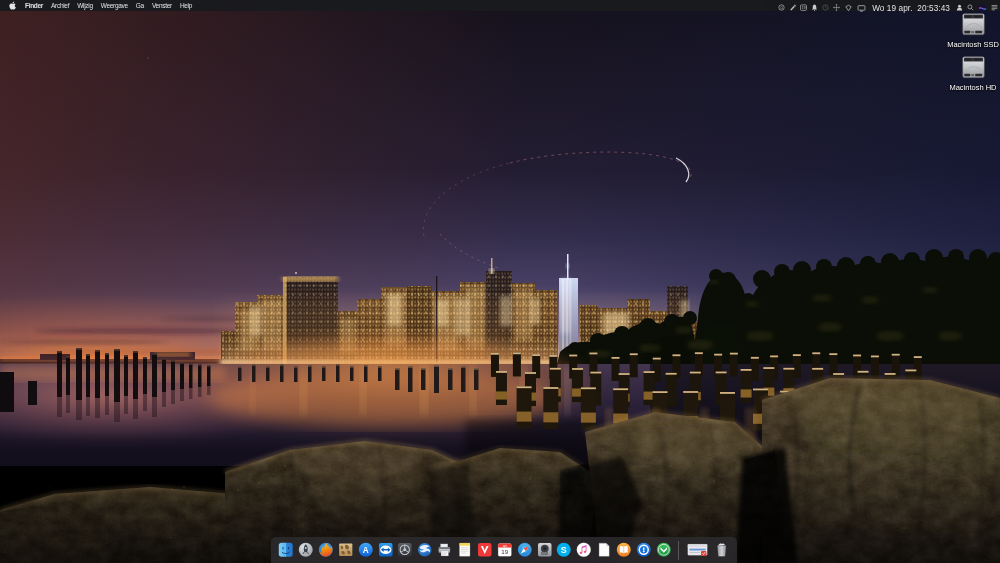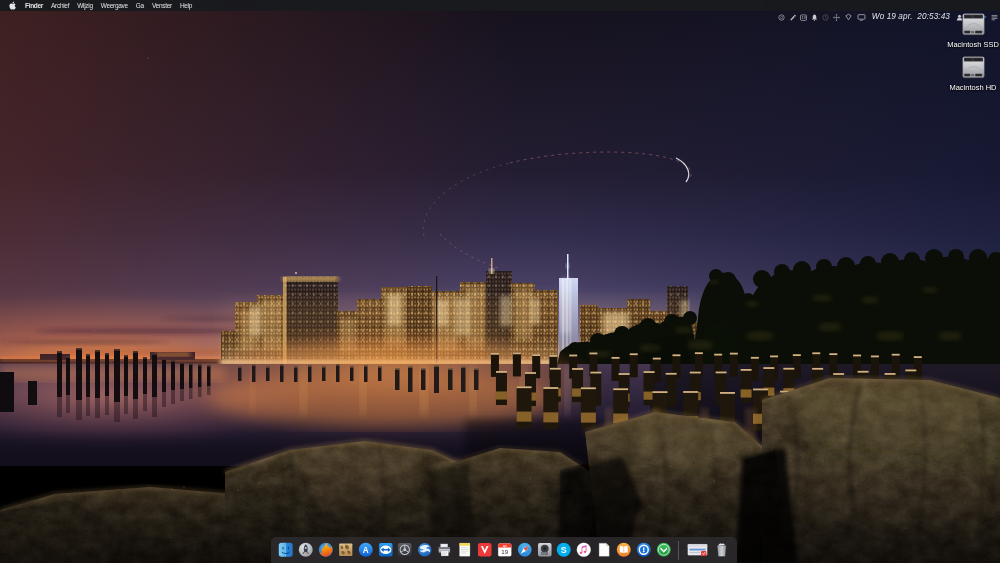--- a/index.html
+++ b/index.html
@@ -2,21 +2,21 @@
 <html><head><meta charset="utf-8">
 <style>
 * { margin:0; padding:0; box-sizing:border-box; }
 html,body { width:1000px; height:563px; overflow:hidden; background:#000; font-family:"Liberation Sans",sans-serif; }
 #stage { position:relative; width:1000px; height:563px; }
 #wp { position:absolute; left:0; top:0; }
 #menubar { position:absolute; left:0; top:0; width:1000px; height:11px; background:#191a1d; opacity:0.992;
   display:flex; align-items:center; color:#e4e4e6; font-size:6.5px; letter-spacing:-0.3px; -webkit-font-smoothing:antialiased; }
 #menubar .l { display:flex; align-items:center; height:11px; }
 #menubar .mi { padding:0 4px; display:flex; align-items:center; height:11px; }
-#menubar .r { position:absolute; right:0; top:10px; height:11px; display:flex; align-items:flex-end;font-style:italic; }
+#menubar .r { position:absolute; right:0; top:4px; height:11px; display:flex; align-items:flex-start; }
 #menubar .ri { margin:0 2px; display:flex; align-items:center; opacity:0.88; }
 #menubar .time { margin:0 4px; font-size:8.2px; letter-spacing:0.1px; white-space:nowrap; }
 .dicon { position:absolute; width:58px; text-align:center; color:#fff; font-size:7.5px; opacity:0.992;
   text-shadow:0 1px 2px rgba(0,0,0,0.95), 0 0 2px rgba(0,0,0,0.8); }
 .dicon svg { display:block; margin:0 auto; }
 #dock { position:absolute; left:271px; top:537px; width:466px; height:26px;
   background:rgba(46,44,48,0.82); border-radius:5px 5px 0 0;
   display:flex; align-items:center; padding:0 5px; }
 #dock .di { width:15.5px; height:15.5px; margin:0 2.2px; flex:0 0 auto; }
 #dock .di svg { width:15.5px; height:15.5px; display:block; }

